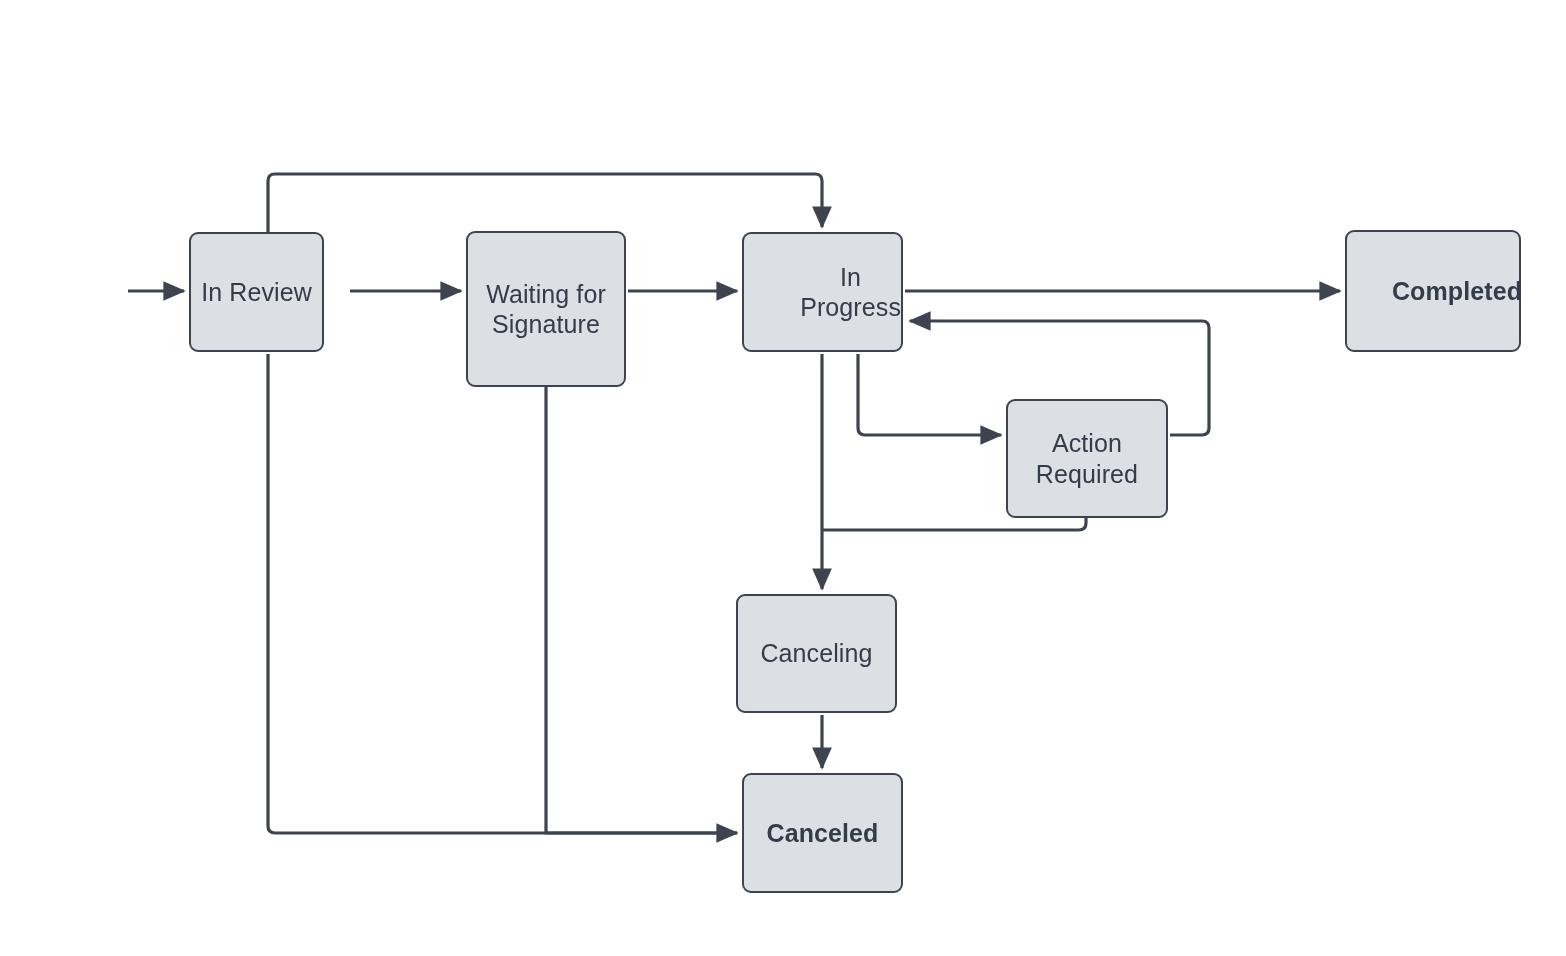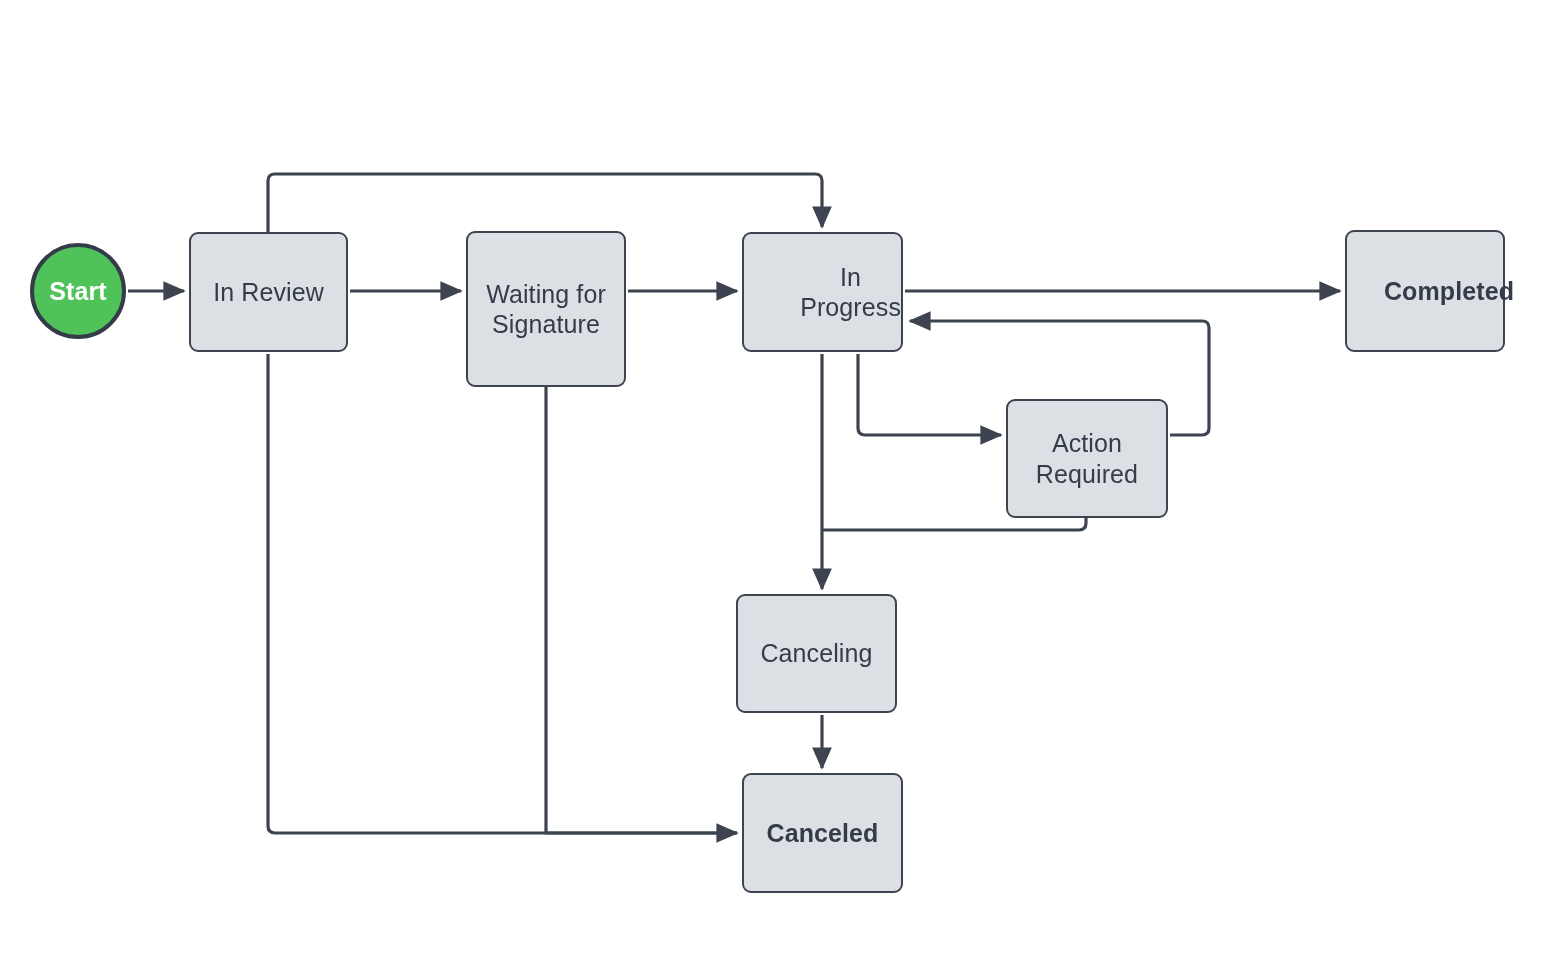--- a/index.html
+++ b/index.html
@@ -87,39 +87,36 @@
 
       <path d="M 822 715 L 822 768" marker-end="url(#ah)"></path>
 
       <path d="M 268 354 L 268 826 Q 268 833 275 833 L 737 833" marker-end="url(#ah)"></path>
 
       <path d="M 546 354 L 546 833 L 737 833"></path>
 
     </g>
   </svg>
 
-  <div class="node start" style="left:30px; top:243px; width:96px; height:96px;">
-    <span>Start</span>
-  </div>
 
-  <div class="node" style="left:189px; top:232px; width:159px; height:120px;text-align:center;">
+  <div class="node" style="left:189px; top:232px; width:135px; height:120px;text-align:center;">
     <span>In Review</span>
   </div>
 
   <div class="node" style="left:466px; top:231px; width:160px; height:156px;">
     <span>Waiting for
 Signature</span>
   </div>
 
   <div class="node" style="left:742px; top:232px; width:161px; height:120px;justify-content:flex-end;">
     <span>In
 Progress</span>
   </div>
 
-  <div class="node bold" style="left:1345px; top:230px; width:160px; height:122px;padding-left:48px;">
+  <div class="node bold" style="left:1345px; top:230px; width:176px; height:122px;padding-left:48px;">
     <span>Completed</span>
   </div>
 
   <div class="node" style="left:1006px; top:375px; width:162px; height:119px;margin-top:24px;">
     <span>Action
 Required</span>
   </div>
 
   <div class="node" style="left:736px; top:594px; width:161px; height:119px;">
     <span>Canceling</span>

